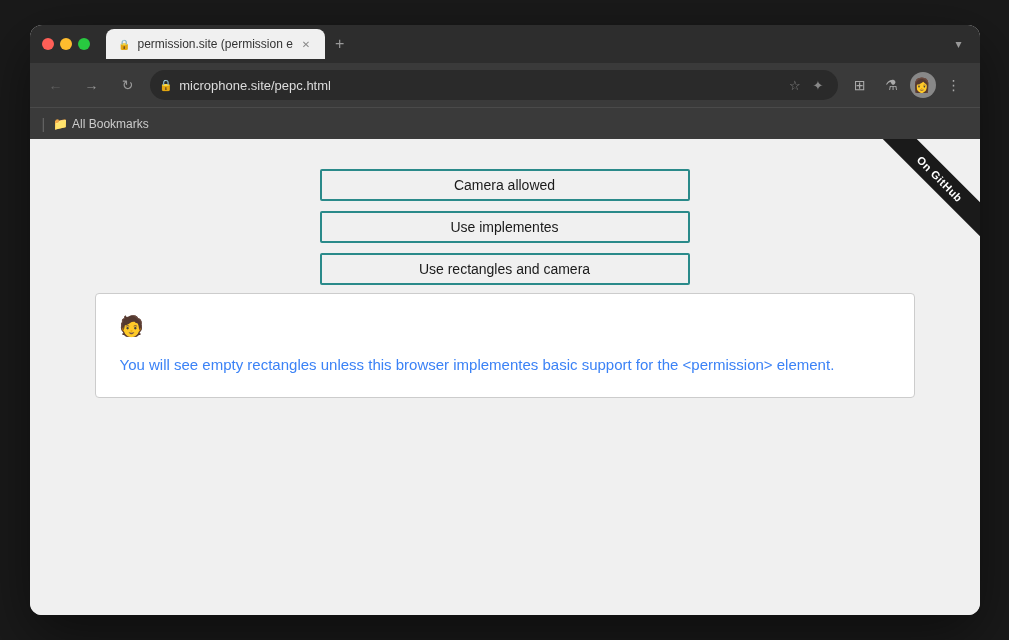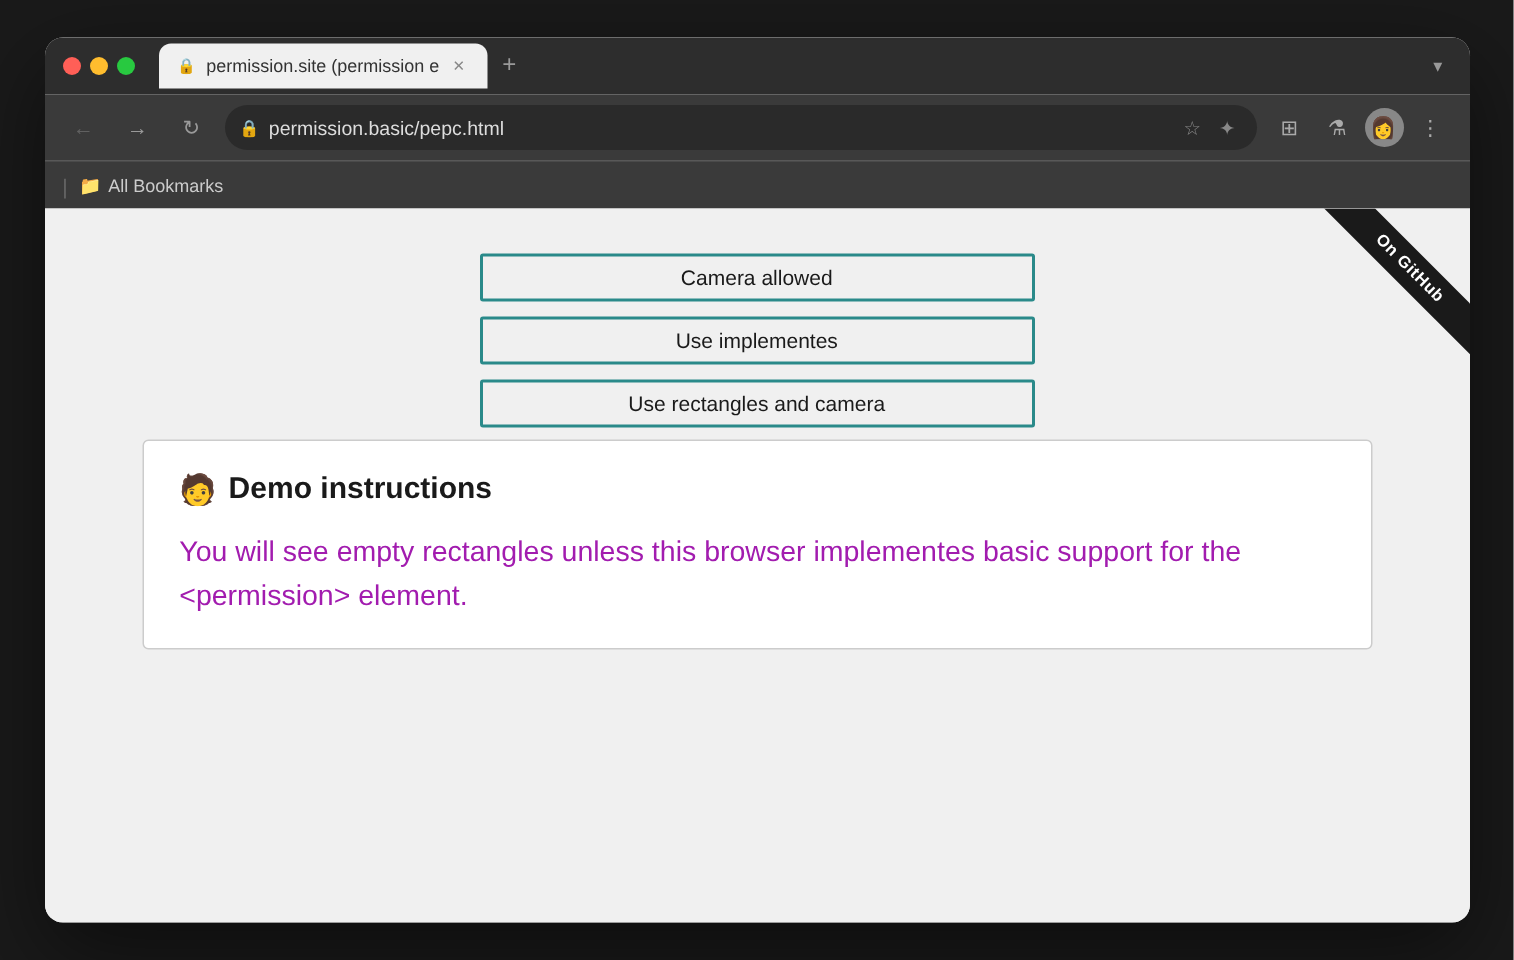--- a/index.html
+++ b/index.html
@@ -300,22 +300,22 @@
       display: flex;
       align-items: center;
       gap: 8px;
     }
 
     .demo-emoji {
       font-size: 20px;
     }
 
     .demo-text {
-      font-size: 19px;
-      color: #a21caf;
+      font-size: 15px;
+      color: #3b82f6;
       line-height: 1.5;
     }
 
     .avatar-btn {
       width: 26px;
       height: 26px;
       border-radius: 50%;
       overflow: hidden;
       background: #888;
       display: flex;
@@ -355,21 +355,21 @@
     </button>
     <button class="nav-btn">
       <span>→</span>
     </button>
     <button class="nav-btn">
       <span>↻</span>
     </button>
 
     <div class="address-bar">
       <span class="address-bar-icon">🔒</span>
-      <span class="address-bar-text">permission.basic/pepc.html</span>
+      <span class="address-bar-text">microphone.site/pepc.html</span>
       <div class="address-bar-actions">
         <span class="address-action-btn">☆</span>
         <span class="address-action-btn">✦</span>
       </div>
     </div>
 
     <div class="nav-actions">
       <span class="nav-action-btn">⊞</span>
       <span class="nav-action-btn">⚗</span>
       <div class="avatar-btn">
@@ -401,19 +401,18 @@
         <span>Use implementes</span>
       </button>
       <button class="permission-btn">
         <span>Use rectangles and camera</span>
       </button>
     </div>
 
     <div class="demo-box">
       <div class="demo-title">
         <span class="demo-emoji">🧑</span>
-        <span>Demo instructions</span>
       </div>
       <p class="demo-text">You will see empty rectangles unless this browser implementes basic support for the &lt;permission&gt; element.</p>
     </div>
 
   </div>
 </div>
 
 </body></html>

